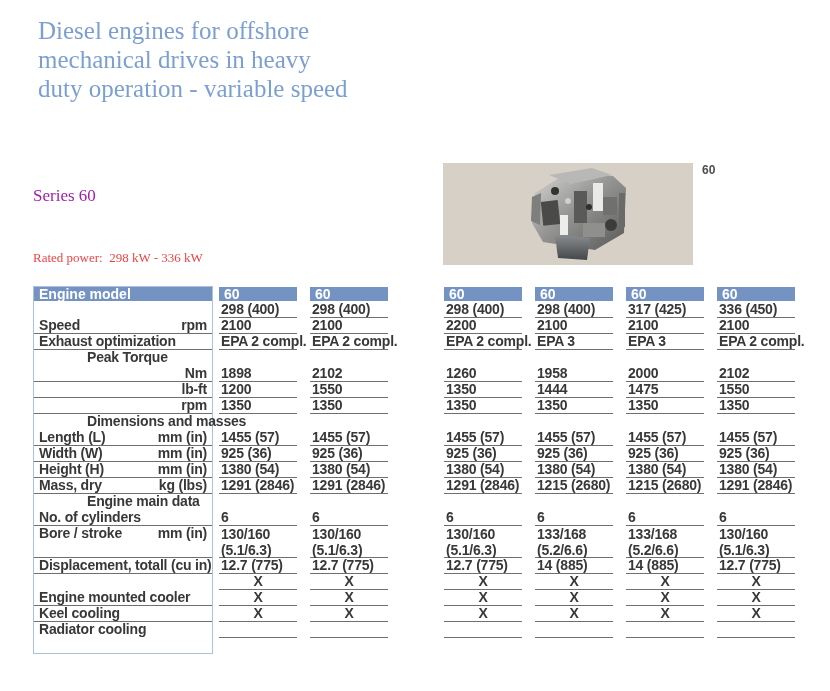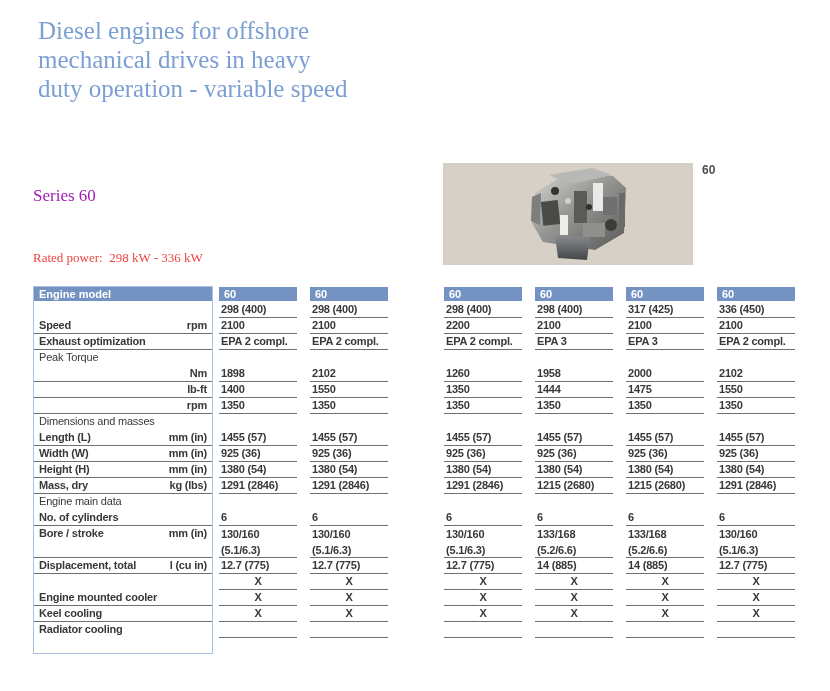--- a/index.html
+++ b/index.html
@@ -28,21 +28,21 @@
     position:absolute;left:443px;top:163px;width:250px;height:102px;
     background:#d7d0c7;
   }
   .photo-label{
     position:absolute;left:702px;top:163px;
     font-size:12px;font-weight:bold;color:#4d4d4d;
   }
   
   .spec-table{
     position:absolute;left:33px;top:286px;width:764px;height:368px;
-    font-size:11px;font-weight:bold;color:#383838;letter-spacing:-0.2px;
+    font-size:14px;font-weight:bold;color:#383838;letter-spacing:-0.2px;
   }
   .labelcol-frame{
     position:absolute;left:0;top:0;width:180px;height:368px;
     border:1px solid #a9c3de;box-sizing:border-box;pointer-events:none;
   }
   .row{position:relative;height:16px;}
   .row.tall{height:32px;}
   .cell{
     position:absolute;top:0;bottom:0;box-sizing:border-box;
     line-height:15px;white-space:nowrap;overflow:visible;
@@ -55,21 +55,21 @@
   .d0{left:186px}.d1{left:277px}.d2{left:411px}.d3{left:502px}.d4{left:593px}.d5{left:684px}
   .row.header{height:16px;}
   .row.header .lab{
     left:1px;top:1px;height:14px;width:178px;
     background:#7493c2;color:#ffffff;line-height:14px;letter-spacing:0;
   }
   .row.header .dcell{
     top:1px;height:14px;background:#7493c2;color:#ffffff;
     line-height:14px;padding-left:5px;letter-spacing:0;
   }
-  .sect-label{font-weight:normal;}
+  .sect-label{font-weight:bold;margin-left:48px;}
 </style>
 </head>
 <body>
 
 <div class="page-title">
   <div>Diesel engines for offshore</div>
   <div>mechanical drives in heavy</div>
   <div>duty operation - variable speed</div>
 </div>
 
@@ -168,21 +168,21 @@
       <div class="cell dcell u d2">1260</div>
       <div class="cell dcell u d3">1958</div>
       <div class="cell dcell u d4">2000</div>
       <div class="cell dcell u d5">2102</div>
     </div>
     <div class="row">
       <div class="cell lab u">
         <div class=""></div>
         <div class="">lb-ft</div>
       </div>
-      <div class="cell dcell u d0">1400</div>
+      <div class="cell dcell u d0">1200</div>
       <div class="cell dcell u d1">1550</div>
       <div class="cell dcell u d2">1350</div>
       <div class="cell dcell u d3">1444</div>
       <div class="cell dcell u d4">1475</div>
       <div class="cell dcell u d5">1550</div>
     </div>
     <div class="row">
       <div class="cell lab u">
         <div class=""></div>
         <div class="">rpm</div>

